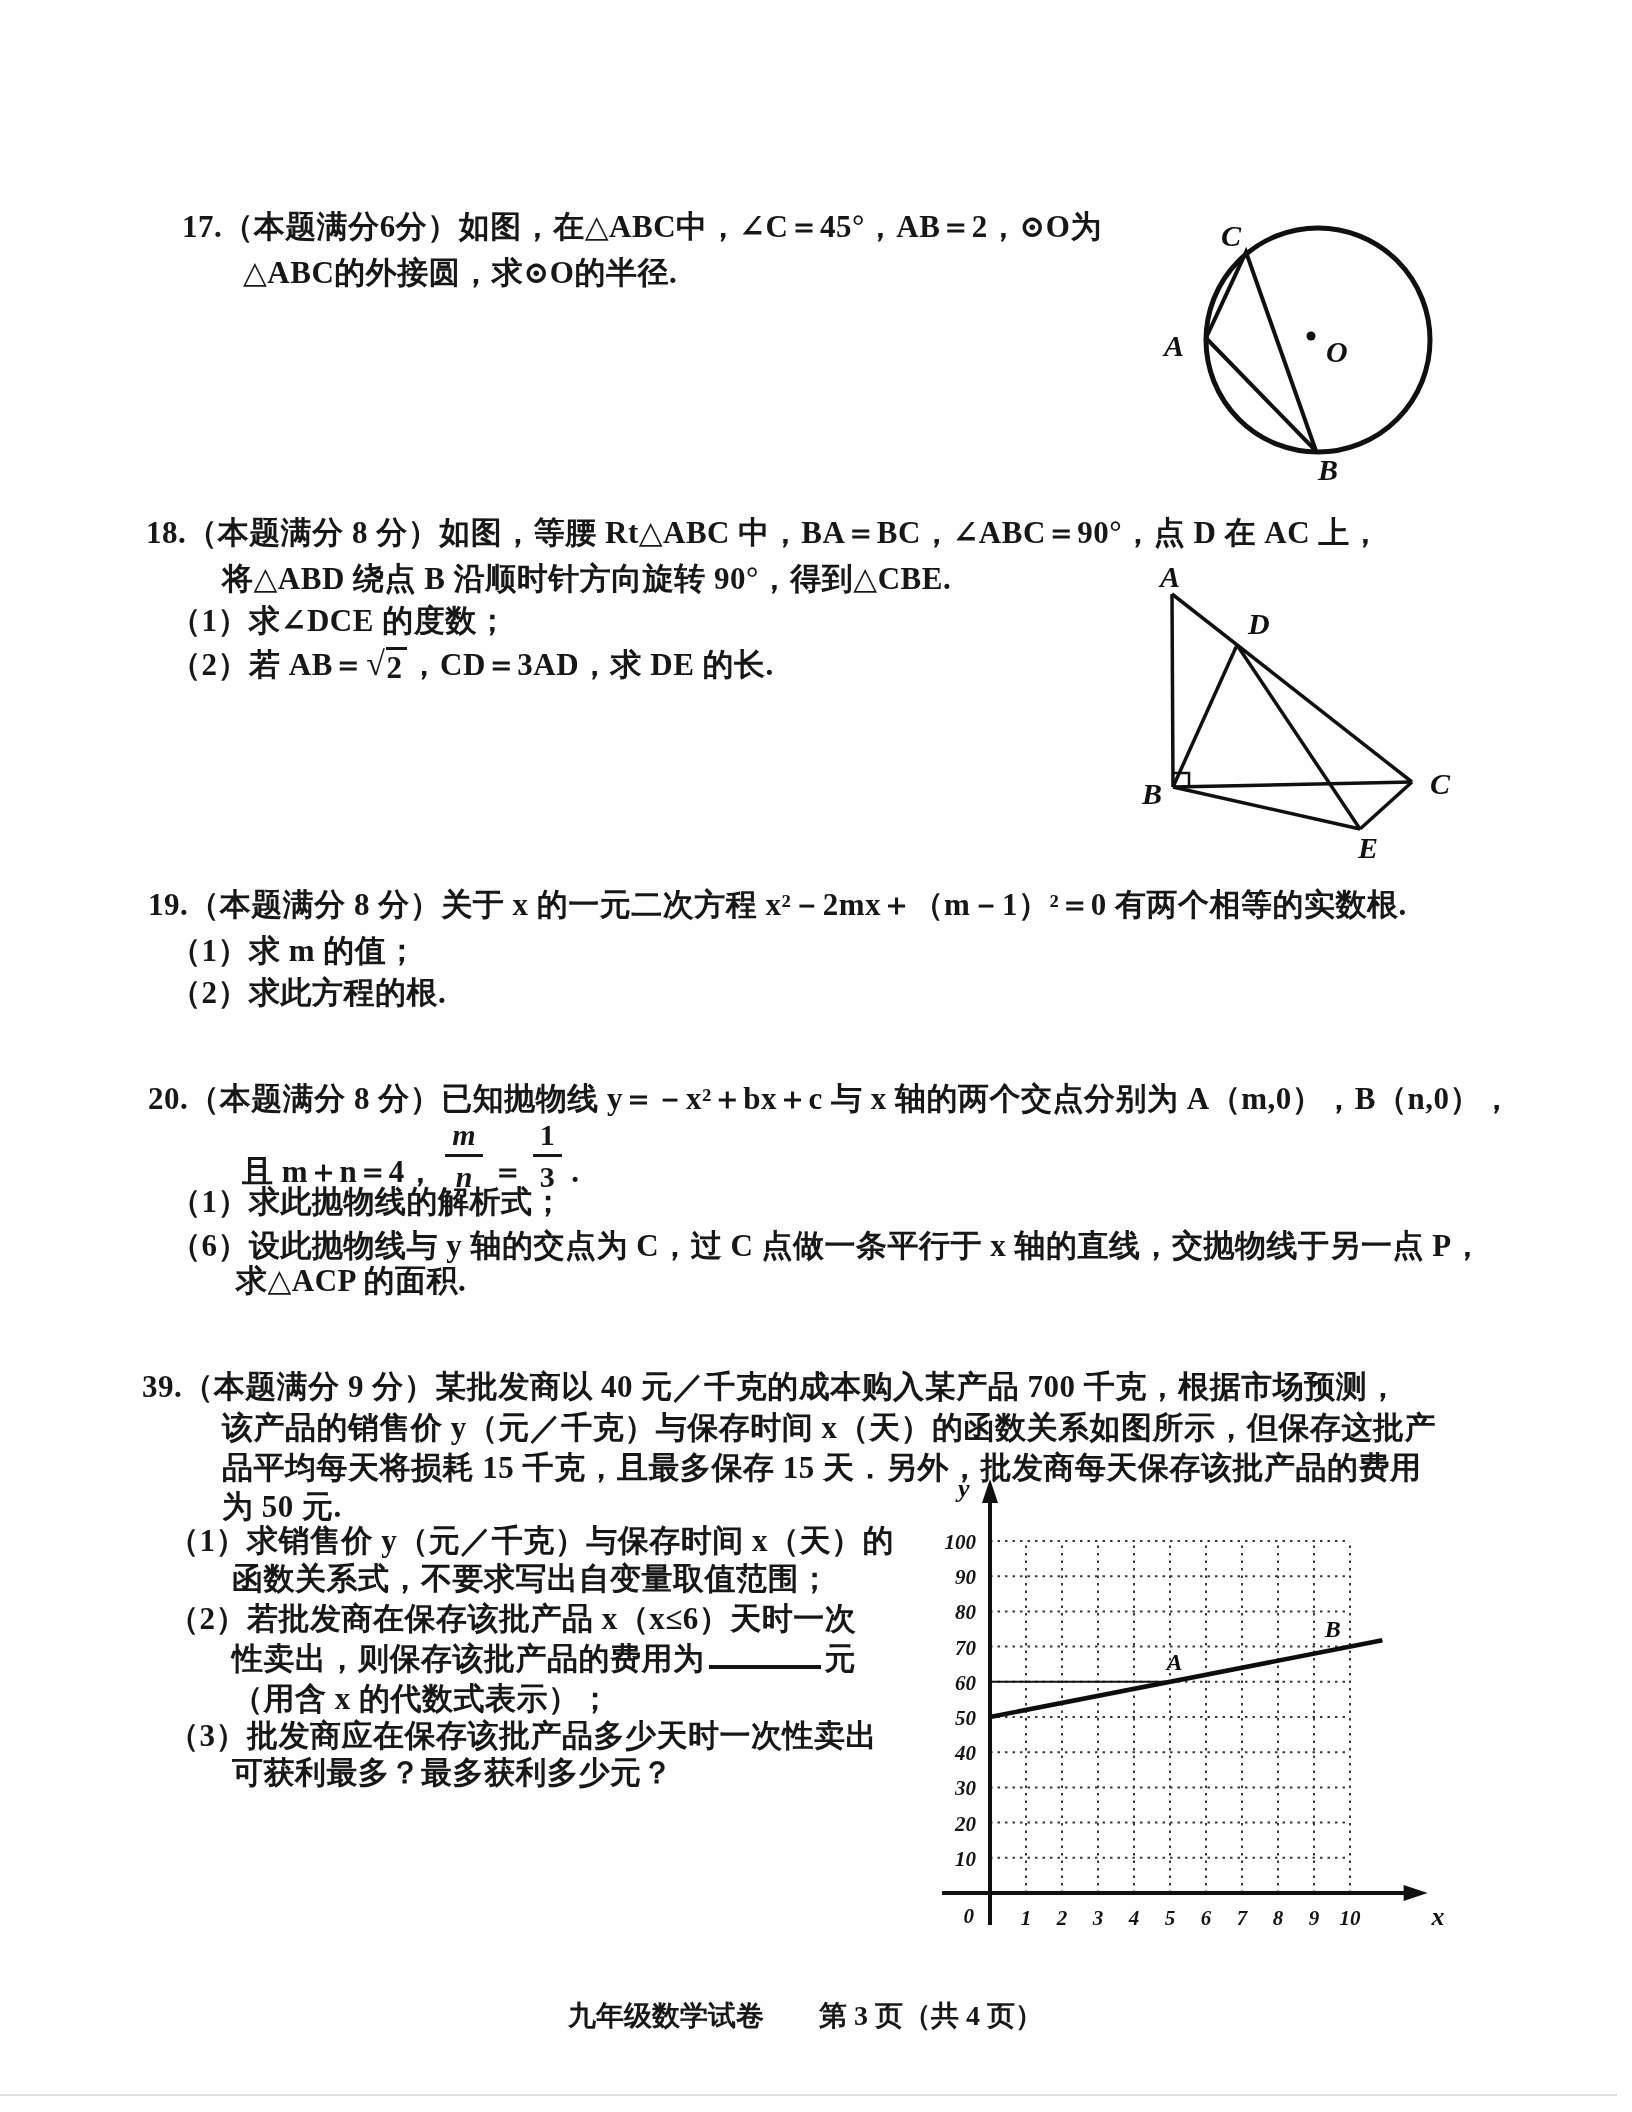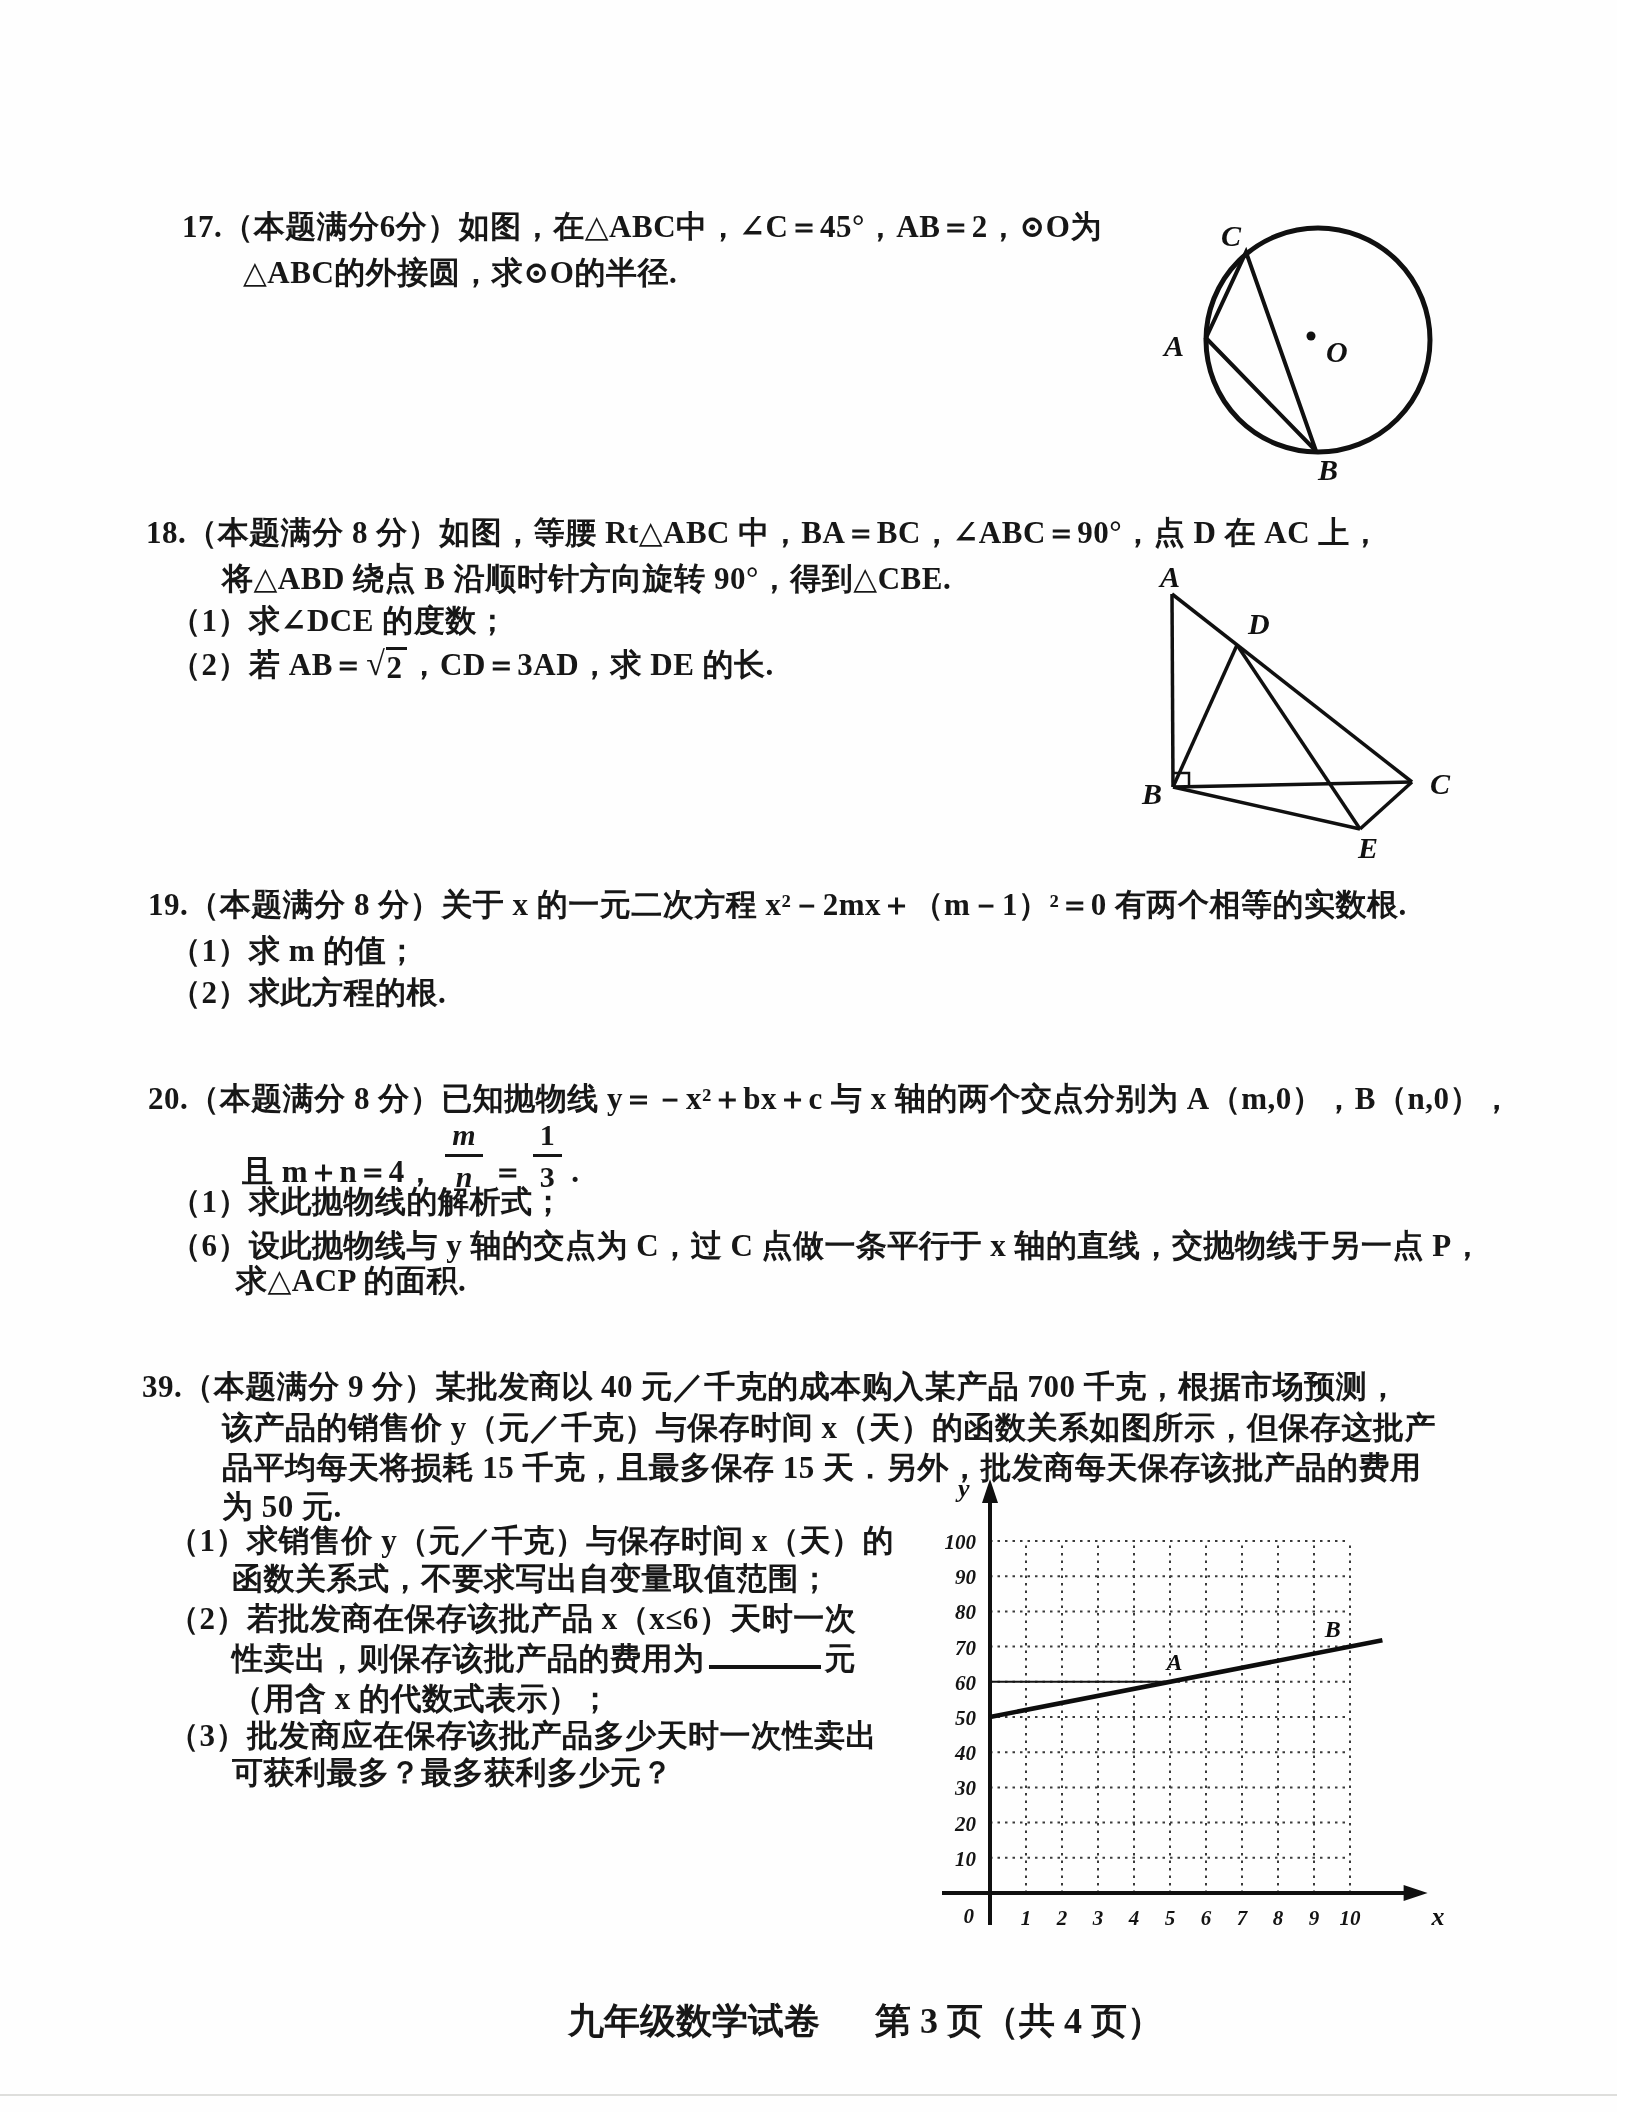--- a/index.html
+++ b/index.html
@@ -20,21 +20,21 @@
   .figlabel{font-style:italic;font-weight:700;font-size:30px;fill:#111}
   .axis{stroke:#101010;stroke-width:4;fill:none}
   .axisfill{fill:#101010;stroke:none}
   .grid{stroke:#3a3a3a;stroke-width:2;stroke-dasharray:2.5 5;fill:none}
   .series{stroke:#0d0d0d;stroke-width:4.5;fill:none}
   .thin{stroke:#141414;stroke-width:2;fill:none}
   .tick{font-size:21px;font-style:italic;font-weight:700;fill:#141414}
   .axlabel{font-size:26px;font-style:italic;font-weight:700;fill:#101010}
   .ptlabel{font-size:24px;font-style:italic;font-weight:700;fill:#0d0d0d}
   .geoline{stroke:#101010;fill:none}
-  #footer{position:absolute;left:568px;top:1997px;display:flex;gap:55px;font-size:36px;font-weight:700}
+  #footer{position:absolute;left:568px;top:1997px;display:flex;gap:55px;font-size:28px;font-weight:700}
   .page-edge-bottom{position:absolute;left:0;top:2094px;width:1632px;height:2px;background:#dededc}
   .page-edge-right{position:absolute;left:1627px;top:0;width:2px;height:2112px;background:#ececea}
 </style>
 </head>
 <body>
 
 <div id="page">
 
   <div class="line" style="left:182px;top:208px">17.（本题满分6分）如图，在△ABC中，∠C＝45°，AB＝2，⊙O为</div>
   <div class="line" style="left:243px;top:254px">△ABC的外接圆，求⊙O的半径.</div>

